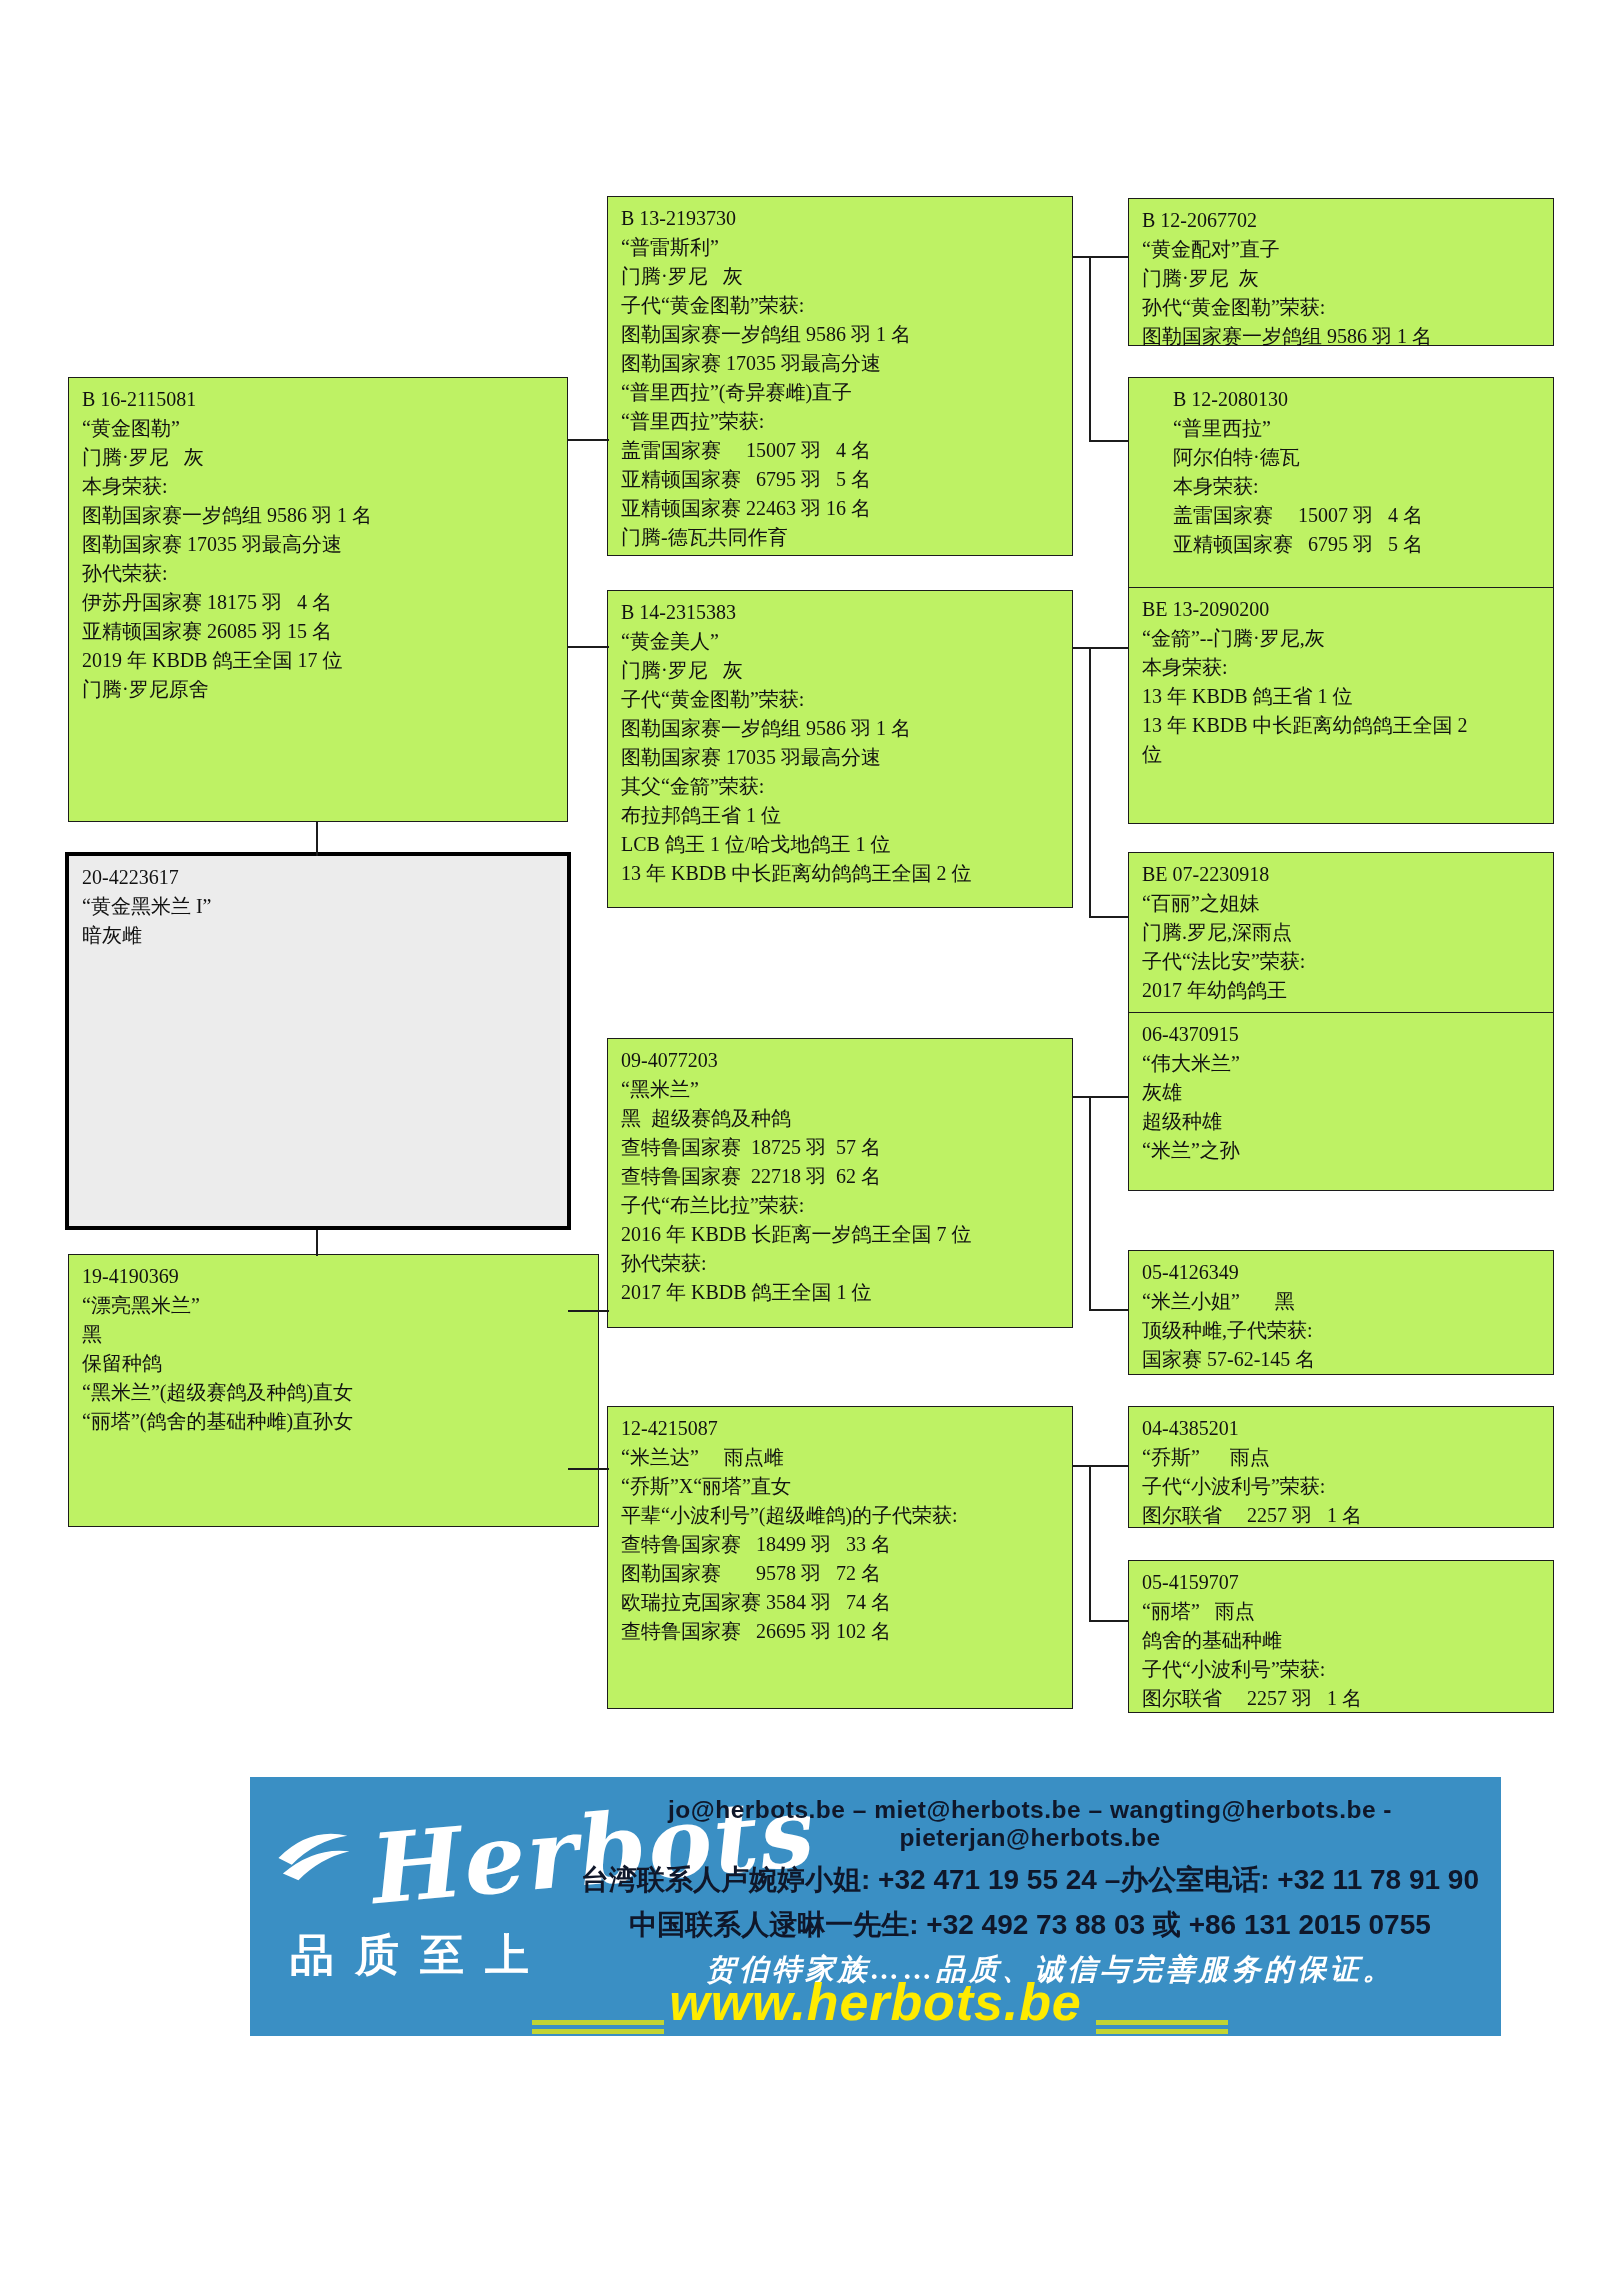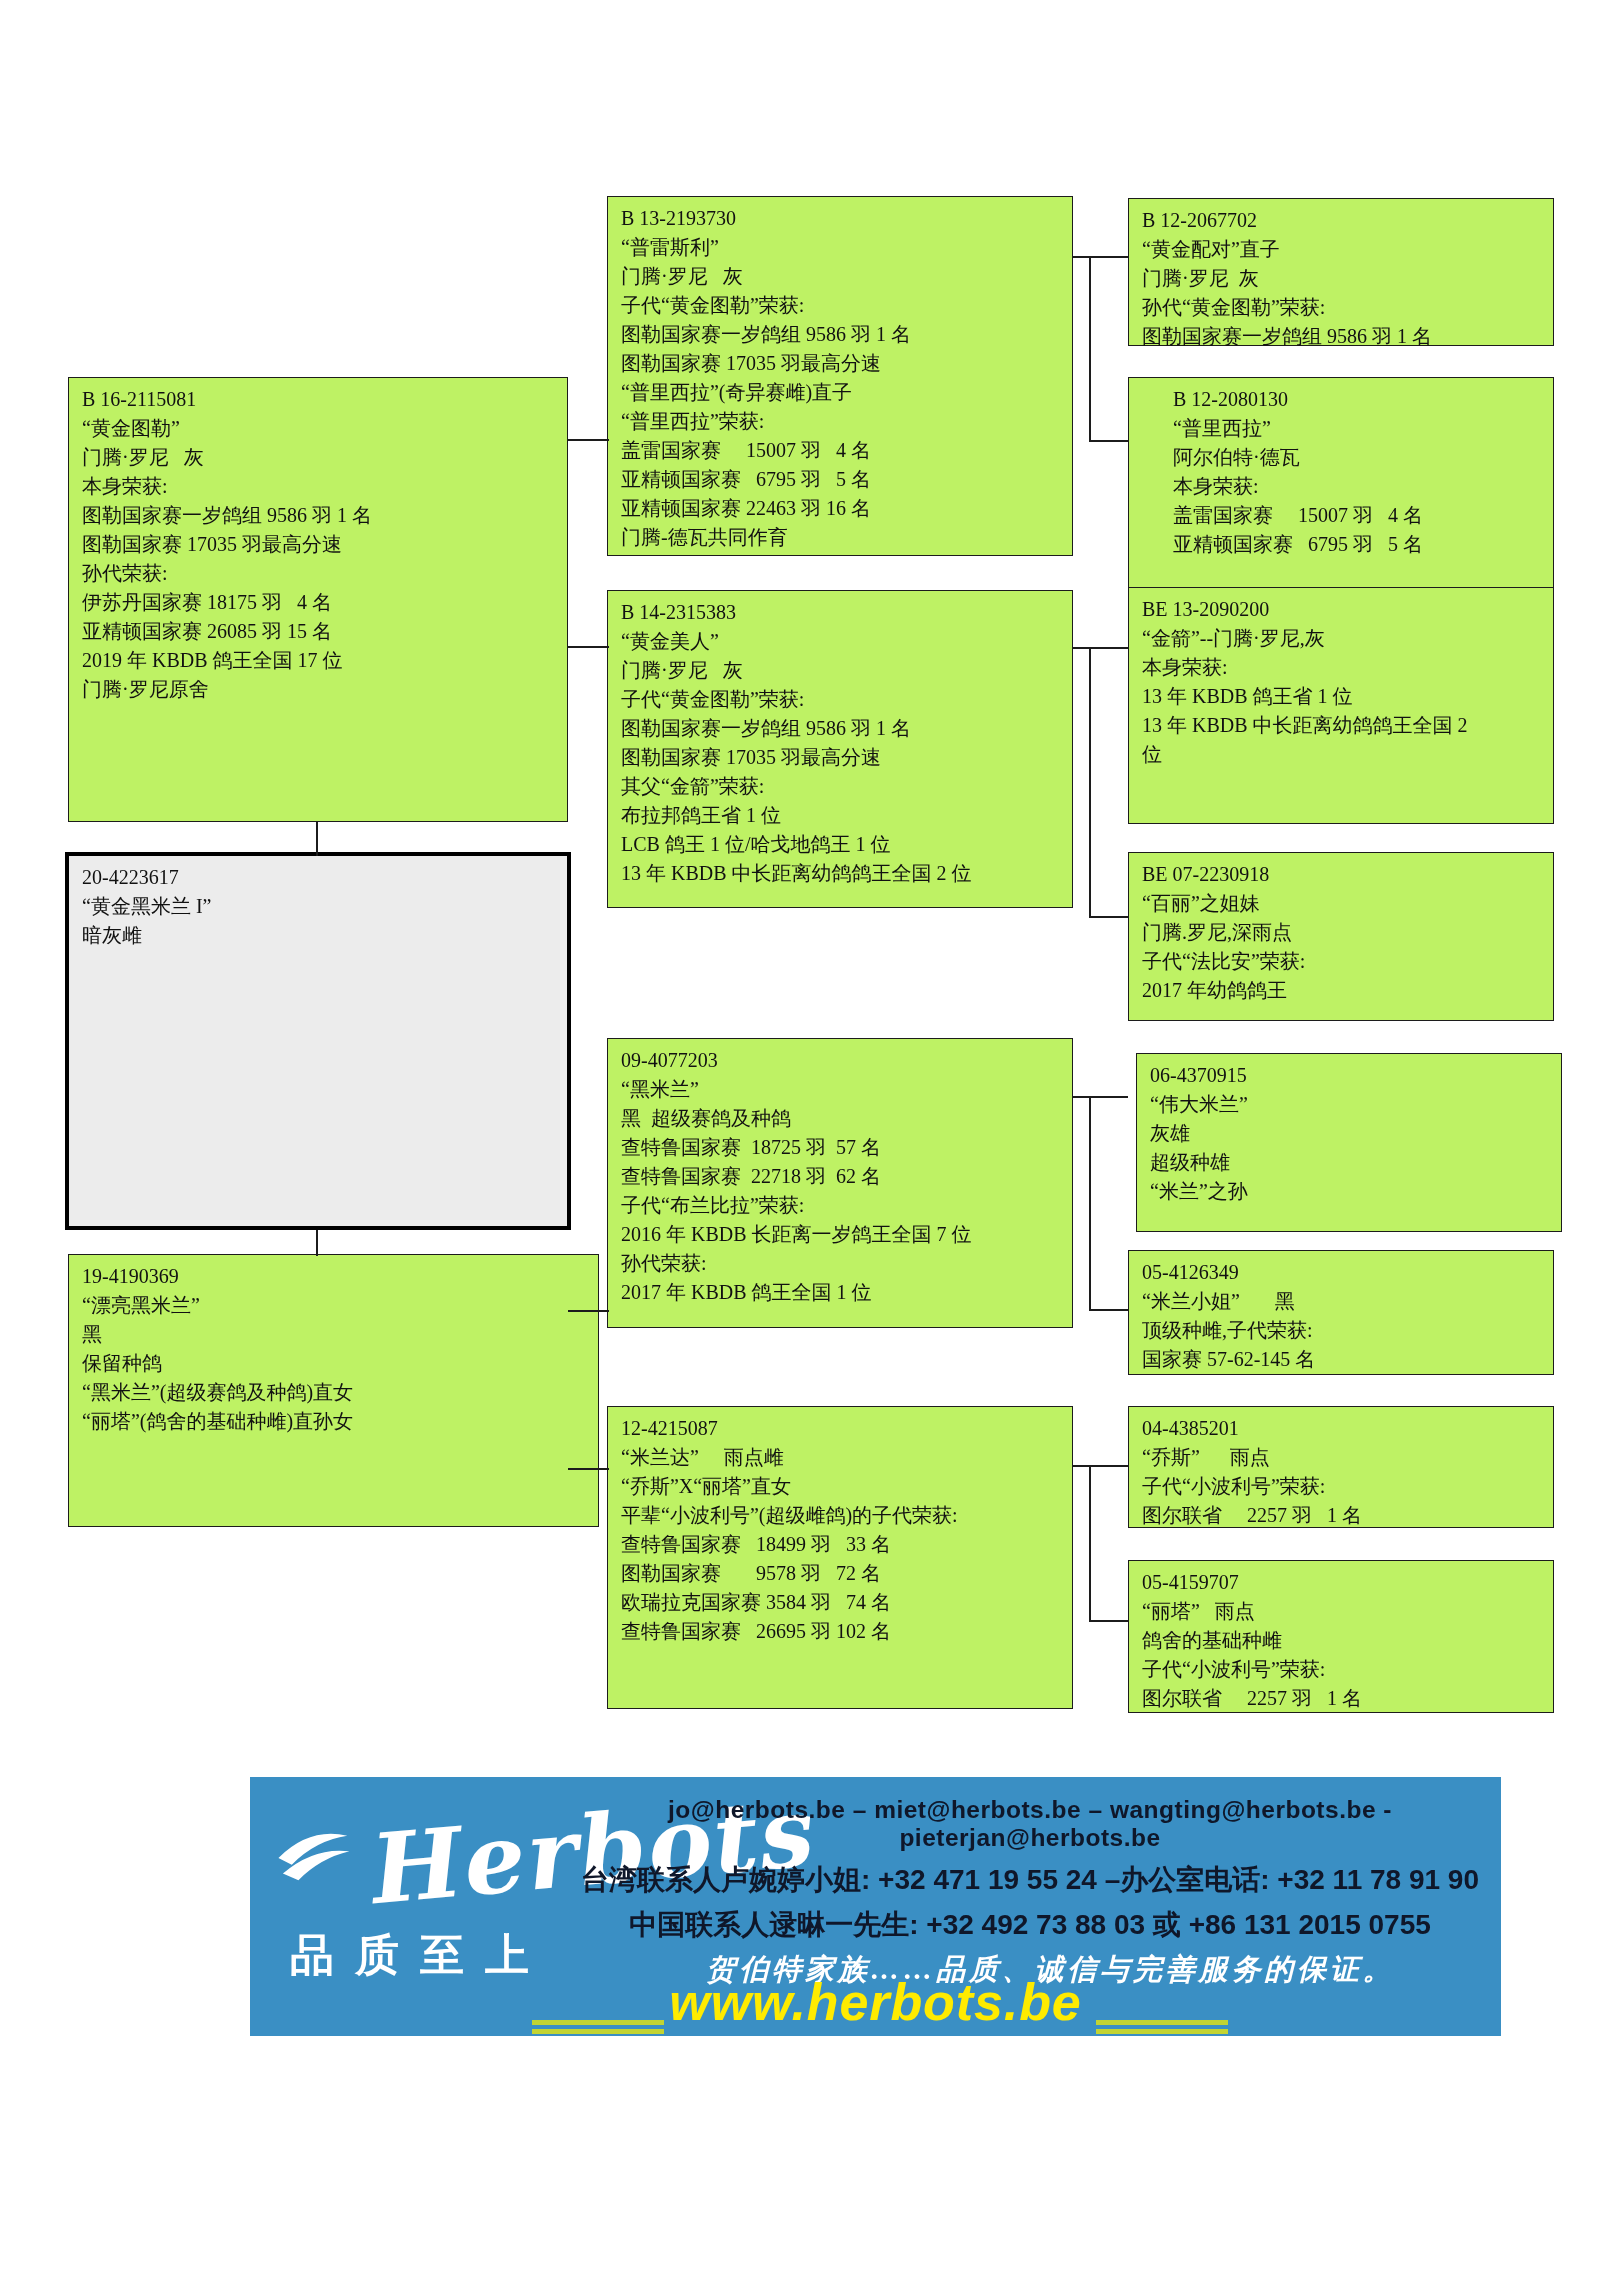--- a/index.html
+++ b/index.html
@@ -43,21 +43,21 @@
       <div class="box subject" style="left: 65px; top: 852px; width: 506px; height: 378px;"><div class="line">20-4223617</div><div class="line">“黄金黑米兰 I”</div><div class="line">暗灰雌</div></div>
       <div class="box" style="left: 68px; top: 1254px; width: 531px; height: 273px;"><div class="line">19-4190369</div><div class="line">“漂亮黑米兰”</div><div class="line">黑</div><div class="line">保留种鸽</div><div class="line">“黑米兰”(超级赛鸽及种鸽)直女</div><div class="line">“丽塔”(鸽舍的基础种雌)直孙女</div></div>
       <div class="box" style="left: 607px; top: 196px; width: 466px; height: 360px;"><div class="line">B 13-2193730</div><div class="line">“普雷斯利”</div><div class="line">门腾·罗尼   灰</div><div class="line">子代“黄金图勒”荣获:</div><div class="line">图勒国家赛一岁鸽组 9586 羽 1 名</div><div class="line">图勒国家赛 17035 羽最高分速</div><div class="line">“普里西拉”(奇异赛雌)直子</div><div class="line">“普里西拉”荣获:</div><div class="line">盖雷国家赛     15007 羽   4 名</div><div class="line">亚精顿国家赛   6795 羽   5 名</div><div class="line">亚精顿国家赛 22463 羽 16 名</div><div class="line">门腾-德瓦共同作育</div></div>
       <div class="box" style="left: 607px; top: 590px; width: 466px; height: 318px;"><div class="line">B 14-2315383</div><div class="line">“黄金美人”</div><div class="line">门腾·罗尼   灰</div><div class="line">子代“黄金图勒”荣获:</div><div class="line">图勒国家赛一岁鸽组 9586 羽 1 名</div><div class="line">图勒国家赛 17035 羽最高分速</div><div class="line">其父“金箭”荣获:</div><div class="line">布拉邦鸽王省 1 位</div><div class="line">LCB 鸽王 1 位/哈戈地鸽王 1 位</div><div class="line">13 年 KBDB 中长距离幼鸽鸽王全国 2 位</div></div>
       <div class="box" style="left: 607px; top: 1038px; width: 466px; height: 290px;"><div class="line">09-4077203</div><div class="line">“黑米兰”</div><div class="line">黑  超级赛鸽及种鸽</div><div class="line">查特鲁国家赛  18725 羽  57 名</div><div class="line">查特鲁国家赛  22718 羽  62 名</div><div class="line">子代“布兰比拉”荣获:</div><div class="line">2016 年 KBDB 长距离一岁鸽王全国 7 位</div><div class="line">孙代荣获:</div><div class="line">2017 年 KBDB 鸽王全国 1 位</div></div>
       <div class="box" style="left: 607px; top: 1406px; width: 466px; height: 303px;"><div class="line">12-4215087</div><div class="line">“米兰达”     雨点雌</div><div class="line">“乔斯”X“丽塔”直女</div><div class="line">平辈“小波利号”(超级雌鸽)的子代荣获:</div><div class="line">查特鲁国家赛   18499 羽   33 名</div><div class="line">图勒国家赛       9578 羽   72 名</div><div class="line">欧瑞拉克国家赛 3584 羽   74 名</div><div class="line">查特鲁国家赛   26695 羽 102 名</div></div>
       <div class="box" style="left: 1128px; top: 198px; width: 426px; height: 148px;"><div class="line">B 12-2067702</div><div class="line">“黄金配对”直子</div><div class="line">门腾·罗尼  灰</div><div class="line">孙代“黄金图勒”荣获:</div><div class="line">图勒国家赛一岁鸽组 9586 羽 1 名</div></div>
       <div class="box" style="left: 1128px; top: 377px; width: 426px; height: 232px; padding-left: 44px;"><div class="line">B 12-2080130</div><div class="line">“普里西拉”</div><div class="line">阿尔伯特·德瓦</div><div class="line">本身荣获:</div><div class="line">盖雷国家赛     15007 羽   4 名</div><div class="line">亚精顿国家赛   6795 羽   5 名</div></div>
       <div class="box" style="left: 1128px; top: 587px; width: 426px; height: 237px;"><div class="line">BE 13-2090200</div><div class="line">“金箭”--门腾·罗尼,灰</div><div class="line">本身荣获:</div><div class="line">13 年 KBDB 鸽王省 1 位</div><div class="line">13 年 KBDB 中长距离幼鸽鸽王全国 2</div><div class="line">位</div></div>
       <div class="box" style="left: 1128px; top: 852px; width: 426px; height: 169px;"><div class="line">BE 07-2230918</div><div class="line">“百丽”之姐妹</div><div class="line">门腾.罗尼,深雨点</div><div class="line">子代“法比安”荣获:</div><div class="line">2017 年幼鸽鸽王</div></div>
-      <div class="box" style="left: 1128px; top: 1053px; width: 426px; height: 179px; margin-left: 8px;"><div class="line">06-4370915</div><div class="line">“伟大米兰”</div><div class="line">灰雄</div><div class="line">超级种雄</div><div class="line">“米兰”之孙</div></div>
+      <div class="box" style="left: 1128px; top: 1012px; width: 426px; height: 179px;"><div class="line">06-4370915</div><div class="line">“伟大米兰”</div><div class="line">灰雄</div><div class="line">超级种雄</div><div class="line">“米兰”之孙</div></div>
       <div class="box" style="left: 1128px; top: 1250px; width: 426px; height: 125px;"><div class="line">05-4126349</div><div class="line">“米兰小姐”       黑</div><div class="line">顶级种雌,子代荣获:</div><div class="line">国家赛 57-62-145 名</div></div>
       <div class="box" style="left: 1128px; top: 1406px; width: 426px; height: 122px;"><div class="line">04-4385201</div><div class="line">“乔斯”      雨点</div><div class="line">子代“小波利号”荣获:</div><div class="line">图尔联省     2257 羽   1 名</div></div>
       <div class="box" style="left: 1128px; top: 1560px; width: 426px; height: 153px;"><div class="line">05-4159707</div><div class="line">“丽塔”   雨点</div><div class="line">鸽舍的基础种雌</div><div class="line">子代“小波利号”荣获:</div><div class="line">图尔联省     2257 羽   1 名</div></div>
     </div>
   <div id="conns">
       <div class="conn" style="left: 316px; top: 822px; width: 1.9px; height: 34px;"></div>
       <div class="conn" style="left: 316px; top: 1230px; width: 1.9px; height: 26px;"></div>
       <div class="conn" style="left: 568px; top: 439px; width: 41px; height: 1.9px;"></div>
       <div class="conn" style="left: 568px; top: 646px; width: 41px; height: 1.9px;"></div>
       <div class="conn" style="left: 568px; top: 1310px; width: 41px; height: 1.9px;"></div>

